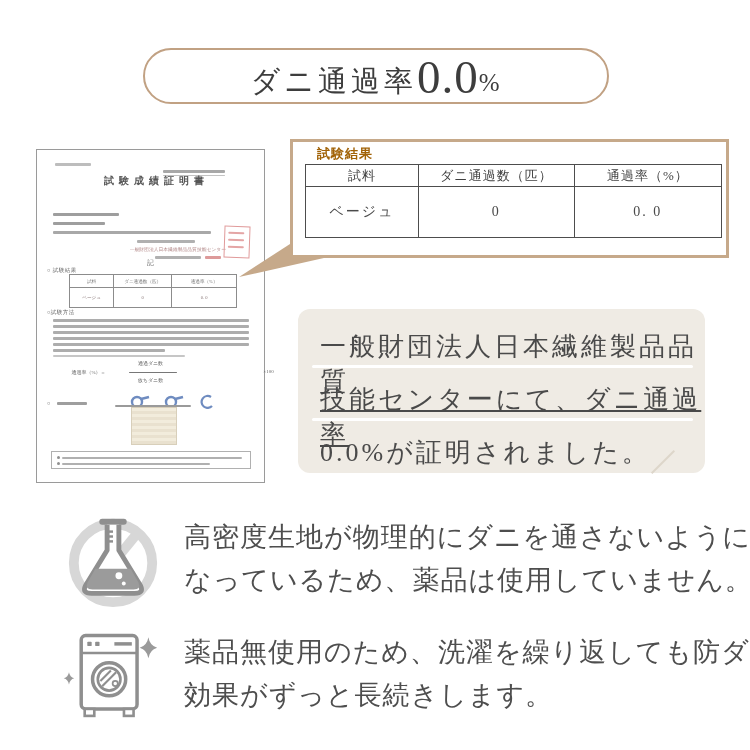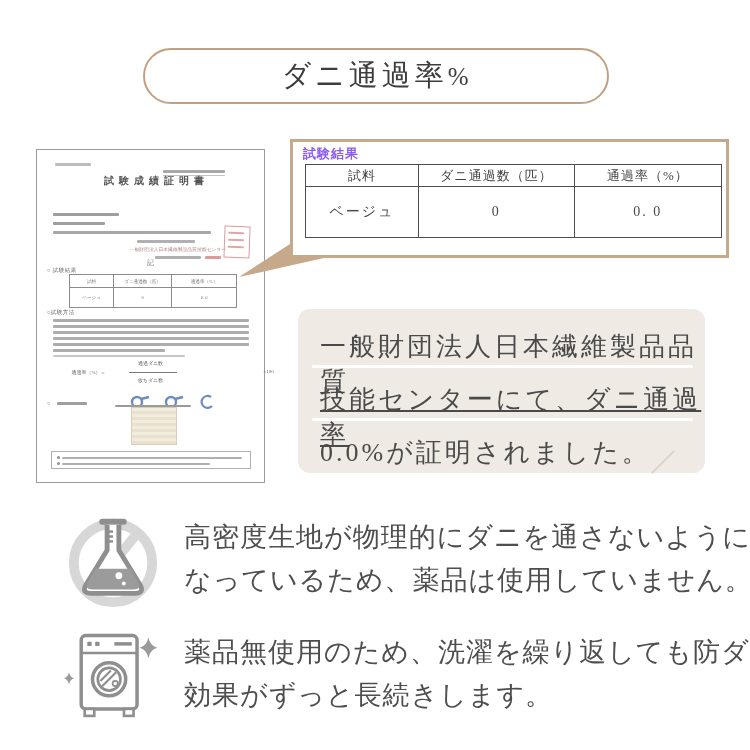--- a/index.html
+++ b/index.html
@@ -34,21 +34,21 @@
   .cert-table div:nth-child(-n+3){border-top:none;color:#777;}
   .cert-table div:nth-child(3n+1){border-left:none;}
   .cert-formula{position:absolute;left:0;width:227px;top:209px;text-align:center;font-size:5px;color:#666;}
   .fabric{position:absolute;left:94px;top:257px;width:44px;height:36px;
           background:repeating-linear-gradient(0deg,#e9e1cf 0 3px,#f2ecdc 3px 6px);
           border:1px solid #d8cfba;}
   .note-box{position:absolute;left:14px;top:301px;width:198px;height:16px;border:1px solid #b0b0b0;}
 
   
   .result-box{left:290px;top:139px;width:433px;height:113px;border:3px solid #c6a98a;background:#fff;}
-  .result-label{position:absolute;left:10px;top:3px;font-size:13px;color:#8b5cf6;letter-spacing:1px;
+  .result-label{position:absolute;left:24px;top:3px;font-size:13px;color:#a16207;letter-spacing:1px;
                 font-weight:bold;}
   .result-table{position:absolute;left:12px;top:22px;width:415px;height:72px;border:1px solid #4d4d4d;
                 display:grid;grid-template-columns:27% 37.5% 35.5%;grid-template-rows:21px 1fr;}
   .result-table div{border-left:1px solid #4d4d4d;border-top:1px solid #4d4d4d;display:flex;
                     align-items:center;justify-content:center;color:#3f3f3f;}
   .result-table div:nth-child(-n+3){border-top:none;font-size:13px;letter-spacing:1px;}
   .result-table div:nth-child(3n+1){border-left:none;}
   .result-table .cell{font-size:14px;letter-spacing:2px;color:#4a4a4a;}
 
   
@@ -62,20 +62,21 @@
   .feature-text{position:absolute;left:184px;font-size:27px;line-height:43px;color:#4e4e4e;
                 letter-spacing:1px;white-space:nowrap;}
 </style>
 </head>
 <body>
 
 <div id="page">
 
   <div class="abs title-box">
     <span class="jp">ダニ通過率</span>
+      <span class="rate">0.0</span>
       <span class="pct">%</span>
   </div>
 
   <div class="abs certificate">
     <div class="bar" style="left:18px;top:13px;width:36px;background:#bdbdbd;"></div>
     <div class="bar" style="left:126px;top:20px;width:62px;background:#a8a8a8;"></div>
     <div class="bar" style="left:126px;top:25px;width:62px;height:1px;background:#c3c3c3;"></div>
     <div class="cert-title">試験成績証明書</div>
 
     <div class="bar" style="left:16px;top:63px;width:66px;background:#9e9e9e;"></div>

